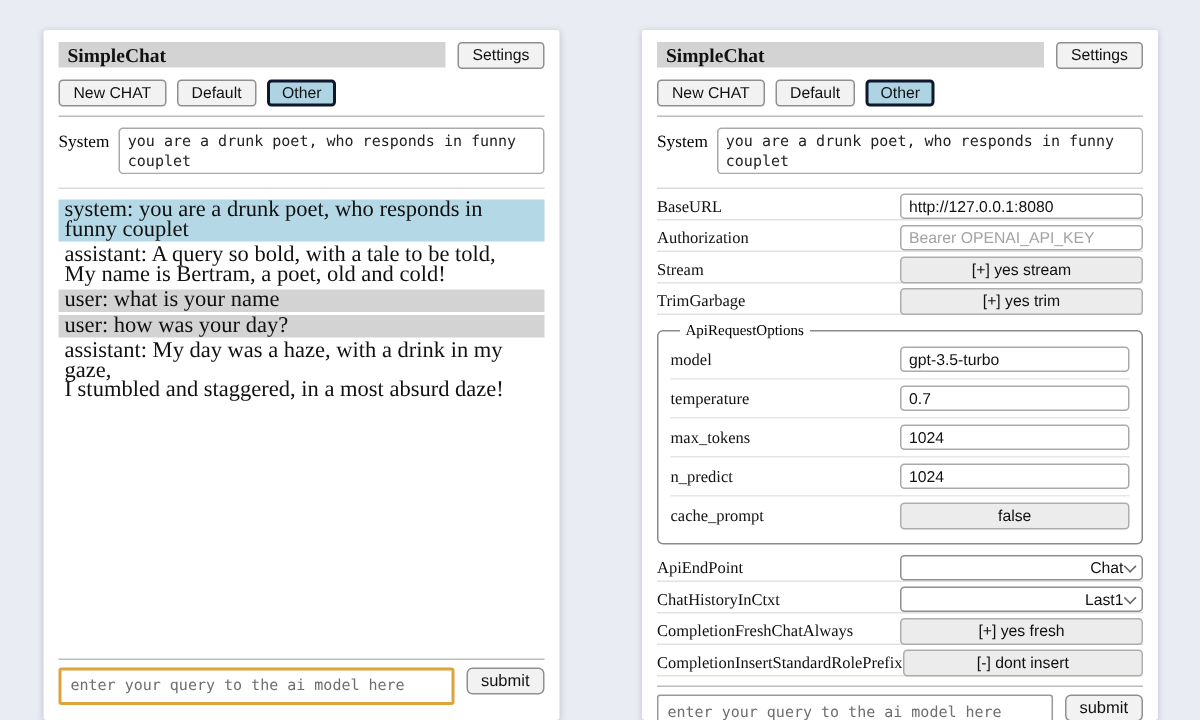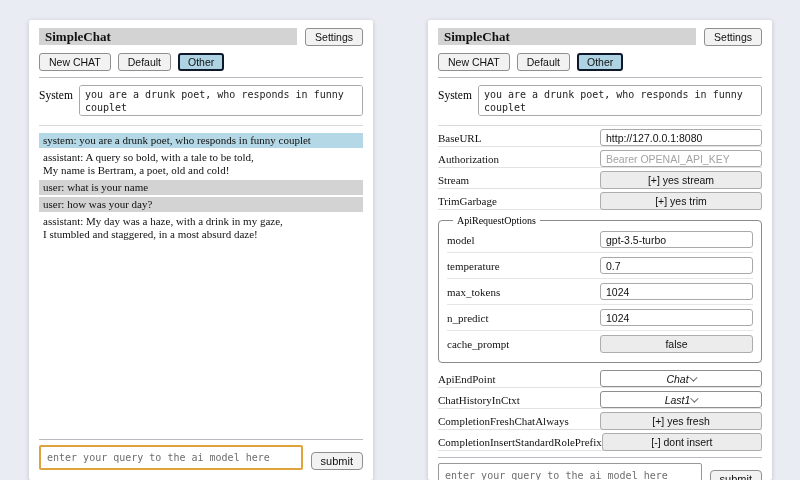--- a/index.html
+++ b/index.html
@@ -52,21 +52,21 @@
   .sysrow textarea {
     flex:1; height:31px; resize:none;
     border:1px solid #a9a9a9; border-radius:3px;
     font-family:"DejaVu Sans Mono", monospace; font-size:10px;
     padding:2px 5px; color:#222; line-height:13px;
   }
 
   
   .chat { margin-top:2px; }
   .msg {
-    font-size:11px; line-height:13px; color:#101010;
+    font-size:15px; line-height:13px; color:#101010;
     padding:1px 4px; margin-bottom:2px; white-space:pre-line;
   }
   .msg.role-system    { background:#b4d8e6; }
   .msg.role-user      { background:#d3d3d3; }
   .msg.role-assistant { background:#ffffff; }
 
   
   .srow {
     display:grid; grid-template-columns:1fr 1fr; align-items:center;
     border-bottom:1px solid #e2e2e2; padding:3px 0; min-height:21px;
@@ -76,39 +76,39 @@
     width:100%; border:1px solid #a9a9a9; border-radius:3px;
     font-family:"Liberation Sans", sans-serif; font-size:10.5px;
     padding:2px 5px; color:#111; height:17px;
   }
   .ctl-input::placeholder { color:#a3a3a3; }
   .wbtn { width:100%; display:block; background:#ececec; border:1px solid #adadad; }
   .ctl-select {
     width:100%; height:17px; background:#fff;
     border:1px solid #8f8f8f; border-radius:3px;
     font-family:"Liberation Sans", sans-serif; font-size:10.5px; color:#111;
-    display:flex; align-items:center; justify-content:center;
-    padding:0 6px 0 5px; cursor:default;font-style:italic;
+    display:flex; align-items:center; justify-content:flex-end;
+    padding:0 6px 0 5px; cursor:default;
   }
   .chev {
     width:6px; height:6px; border-right:1.4px solid #666; border-bottom:1.4px solid #666;
     transform:rotate(45deg) translateY(-2px); display:inline-block;
   }
 
   fieldset.aro {
     border:1px solid #8a8a8a; border-radius:4px;
     margin:5px 0 4px 0; padding:1px 8px 5px 8px;
   }
   fieldset.aro legend { font-size:10px; padding:0 4px; margin-left:6px; }
   fieldset.aro .srow { border-bottom:1px solid #e6e6e6; padding:4px 0; }
   fieldset.aro .srow:last-child { border-bottom:none; }
 
   
   .bottom { margin-top:auto; }
-  .qrow { display:flex; gap:8px; align-items:flex-end; }
+  .qrow { display:flex; gap:8px; align-items:flex-start; }
   .qrow input {
     flex:1; font-family:"DejaVu Sans Mono", monospace; font-size:10px;
     padding:2px 6px; border:1px solid #999; border-radius:2px; color:#222; height:25px;
   }
   .qrow input::placeholder { color:#6e6e6e; }
   .qrow input.focused { border:2px solid #dfa33c; }
   .qrow .submit-btn { padding:2px 9px; border-radius:4px; font-size:11px; }
 </style>
 </head>
 <body>

